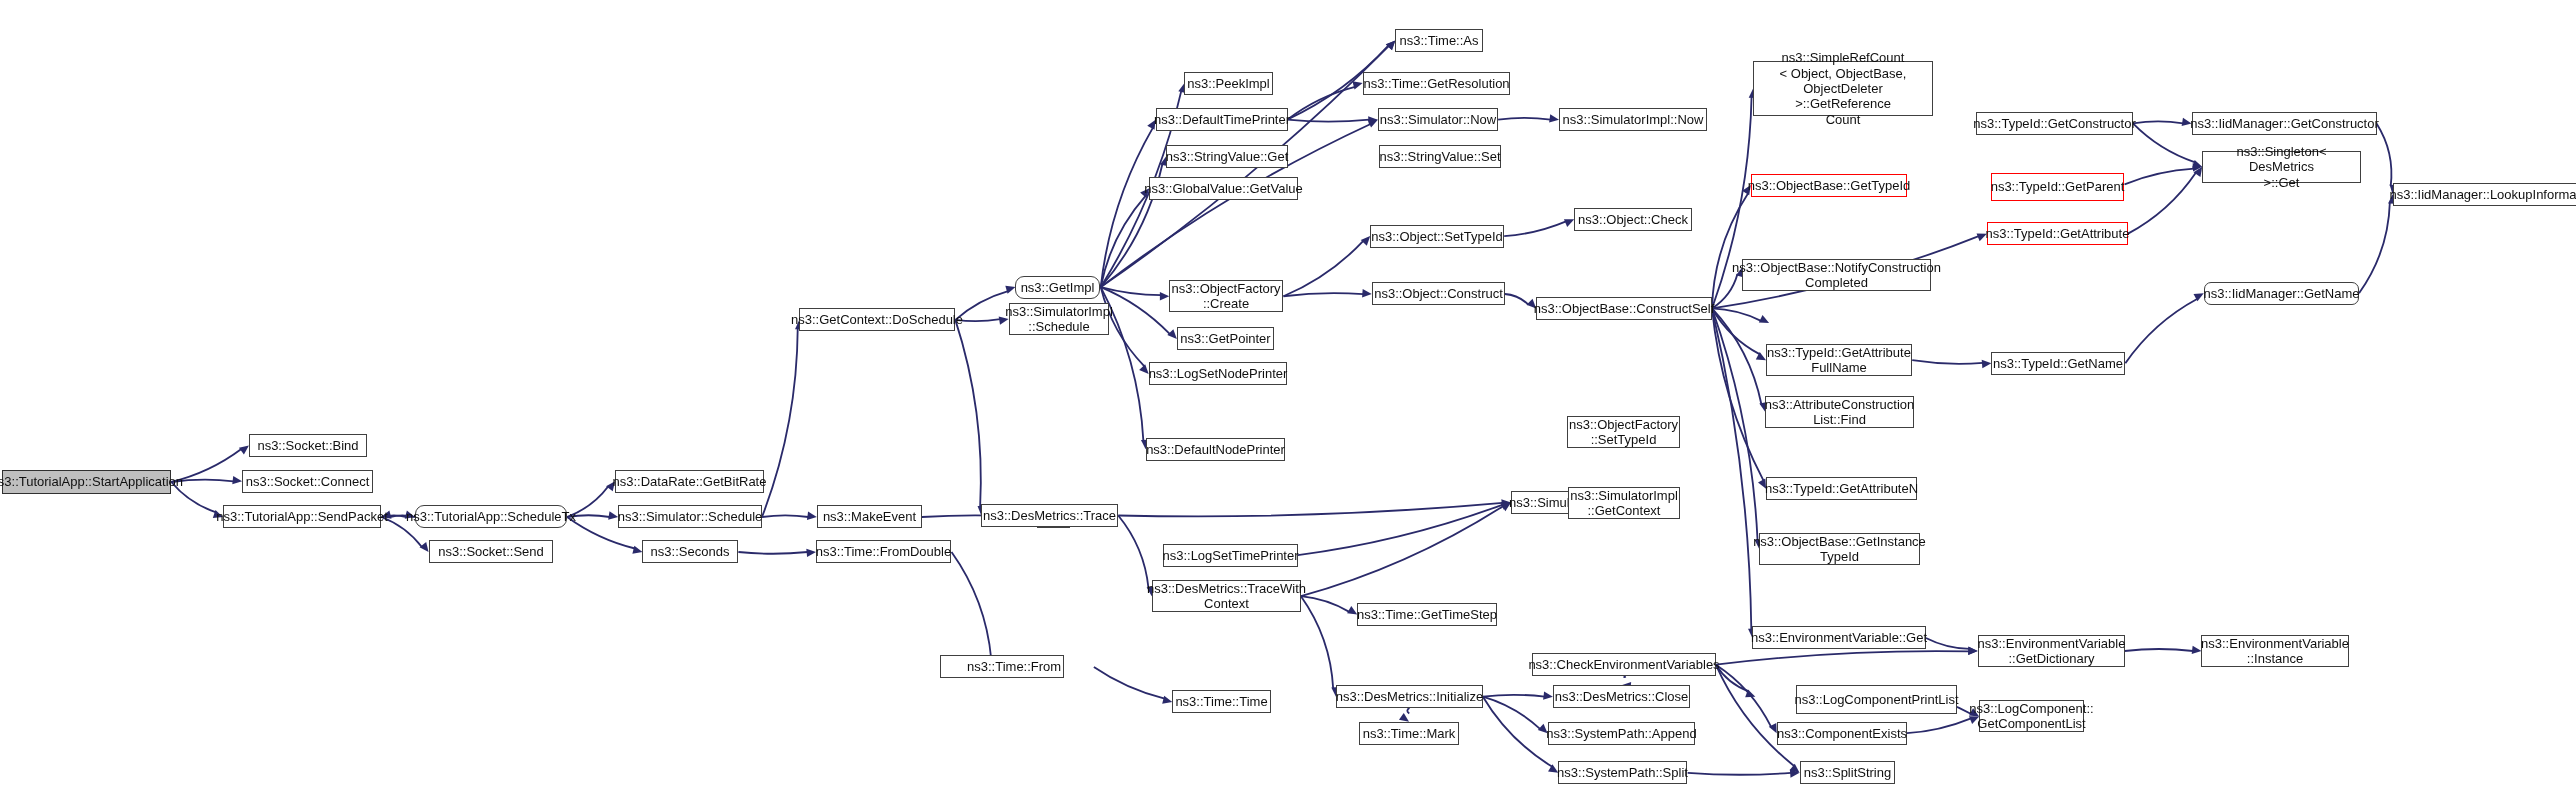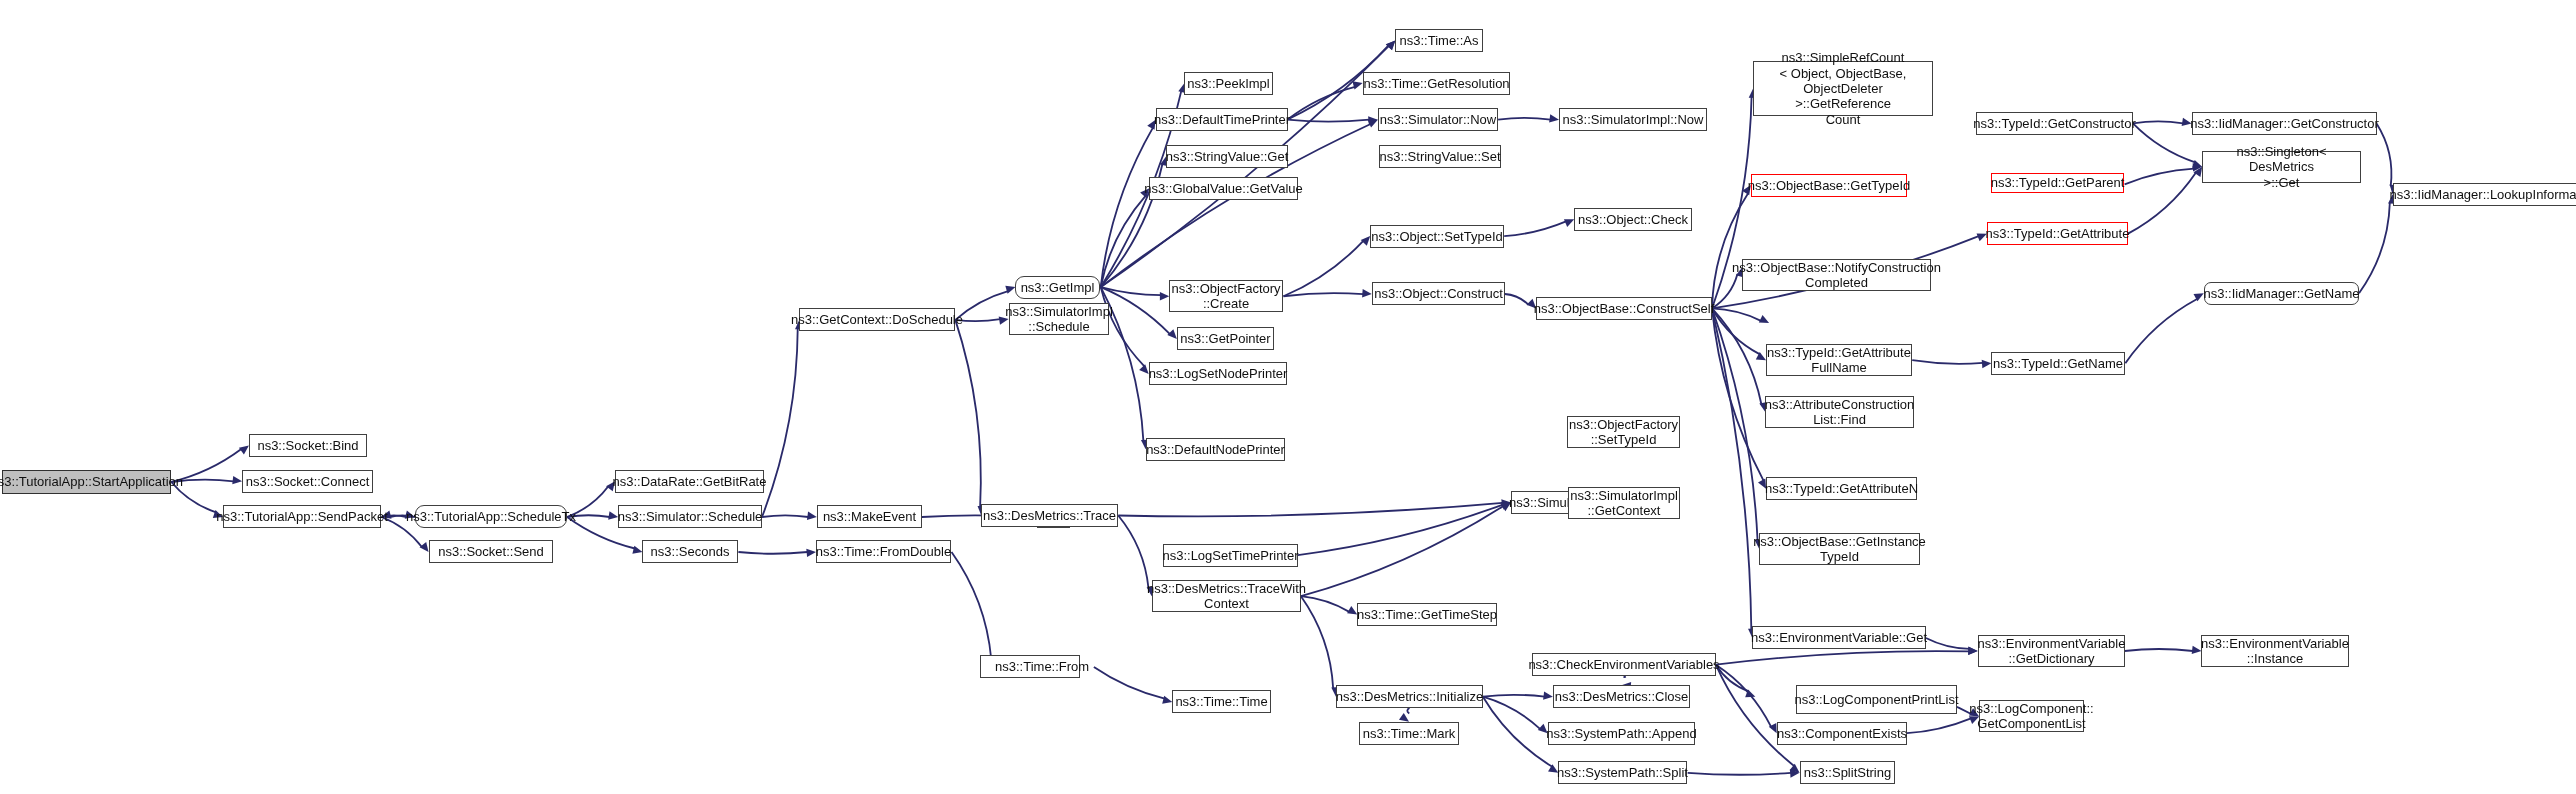--- a/index.html
+++ b/index.html
@@ -220,38 +220,38 @@
       <div class="node" style="left: 1769px; top: 311px; width: 139px; height: 23px; margin-top: 40px;">ns3::ObjectBase::DoSet</div>
       <div class="node" style="left: 1766px; top: 344px; width: 146px; height: 32px;">ns3::TypeId::GetAttribute
 FullName</div>
       <div class="node" style="left: 1765px; top: 396px; width: 149px; height: 32px;">ns3::AttributeConstruction
 List::Find</div>
       <div class="node" style="left: 1766px; top: 477px; width: 151px; height: 23px;">ns3::TypeId::GetAttributeN</div>
       <div class="node" style="left: 1759px; top: 533px; width: 161px; height: 32px;">ns3::ObjectBase::GetInstance
 TypeId</div>
       <div class="node" style="left: 1752px; top: 626px; width: 174px; height: 23px;">ns3::EnvironmentVariable::Get</div>
       <div class="node" style="left: 1976px; top: 112px; width: 157px; height: 23px;">ns3::TypeId::GetConstructor</div>
-      <div class="node warn" style="left: 1991px; top: 173px; width: 133px; height: 20px;">ns3::TypeId::GetParent</div>
+      <div class="node warn" style="left: 1991px; top: 173px; width: 133px; height: 28px;">ns3::TypeId::GetParent</div>
       <div class="node warn" style="left: 1987px; top: 222px; width: 141px; height: 23px;">ns3::TypeId::GetAttribute</div>
       <div class="node" style="left: 1991px; top: 352px; width: 134px; height: 23px;">ns3::TypeId::GetName</div>
       <div class="node" style="left: 1978px; top: 635px; width: 147px; height: 32px;">ns3::EnvironmentVariable
 ::GetDictionary</div>
       <div class="node" style="left: 2192px; top: 112px; width: 185px; height: 23px;">ns3::IidManager::GetConstructor</div>
       <div class="node" style="left: 2202px; top: 151px; width: 159px; height: 32px;">ns3::Singleton&lt; DesMetrics
 &gt;::Get</div>
       <div class="node" style="left: 2204px; top: 282px; width: 155px; height: 23px; border-radius: 7px;">ns3::IidManager::GetName</div>
       <div class="node" style="left: 2201px; top: 635px; width: 148px; height: 32px;">ns3::EnvironmentVariable
 ::Instance</div>
       <div class="node" style="left: 2393px; top: 183px; width: 201px; height: 23px;">ns3::IidManager::LookupInformation</div>
       <div class="node" style="left: 981px; top: 504px; width: 137px; height: 23px;">ns3::DesMetrics::Trace</div>
       <div class="node" style="left: 1163px; top: 544px; width: 135px; height: 23px;">ns3::LogSetTimePrinter</div>
       <div class="node" style="left: 1152px; top: 580px; width: 149px; height: 32px;">ns3::DesMetrics::TraceWith
 Context</div>
       <div class="node" style="left: 1357px; top: 603px; width: 140px; height: 23px;">ns3::Time::GetTimeStep</div>
-      <div class="node" style="left: 980px; top: 655px; width: 100px; height: 23px; padding-left: 28px;">ns3::Time::From</div>
+      <div class="node" style="left: 940px; top: 655px; width: 124px; height: 23px; padding-left: 28px;">ns3::Time::From</div>
       <div class="node" style="left: 1172px; top: 690px; width: 99px; height: 23px;">ns3::Time::Time</div>
       <div class="node" style="left: 1336px; top: 685px; width: 147px; height: 23px;">ns3::DesMetrics::Initialize</div>
       <div class="node" style="left: 1359px; top: 722px; width: 100px; height: 23px;">ns3::Time::Mark</div>
       <div class="node" style="left: 1532px; top: 653px; width: 184px; height: 23px;">ns3::CheckEnvironmentVariables</div>
       <div class="node" style="left: 1553px; top: 685px; width: 137px; height: 23px;">ns3::DesMetrics::Close</div>
       <div class="node" style="left: 1548px; top: 722px; width: 147px; height: 23px;">ns3::SystemPath::Append</div>
       <div class="node" style="left: 1558px; top: 761px; width: 129px; height: 23px;">ns3::SystemPath::Split</div>
       <div class="node" style="left: 1796px; top: 685px; width: 161px; height: 29px;">ns3::LogComponentPrintList</div>
       <div class="node" style="left: 1777px; top: 722px; width: 130px; height: 23px;">ns3::ComponentExists</div>
       <div class="node" style="left: 1800px; top: 761px; width: 95px; height: 23px;">ns3::SplitString</div>

